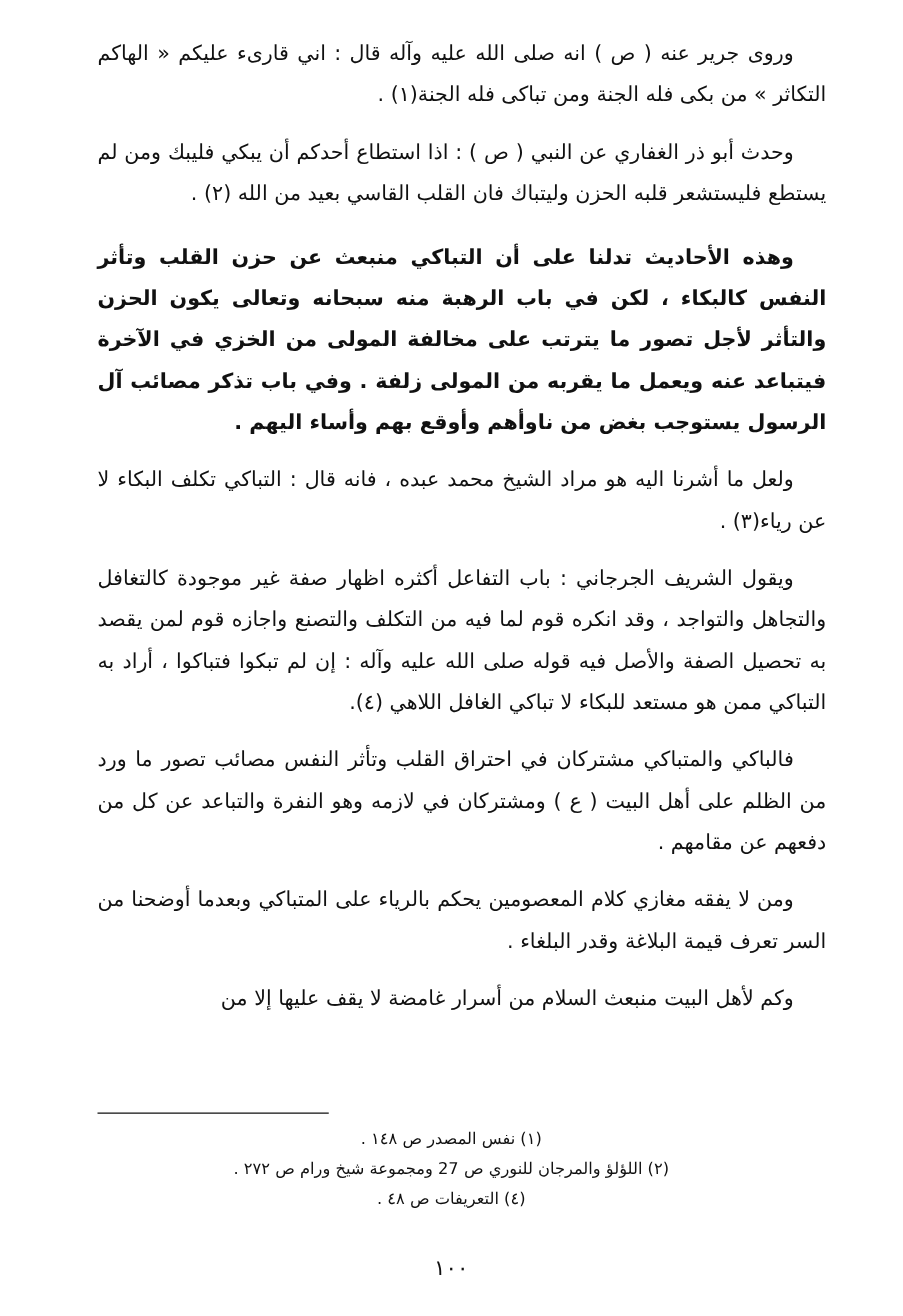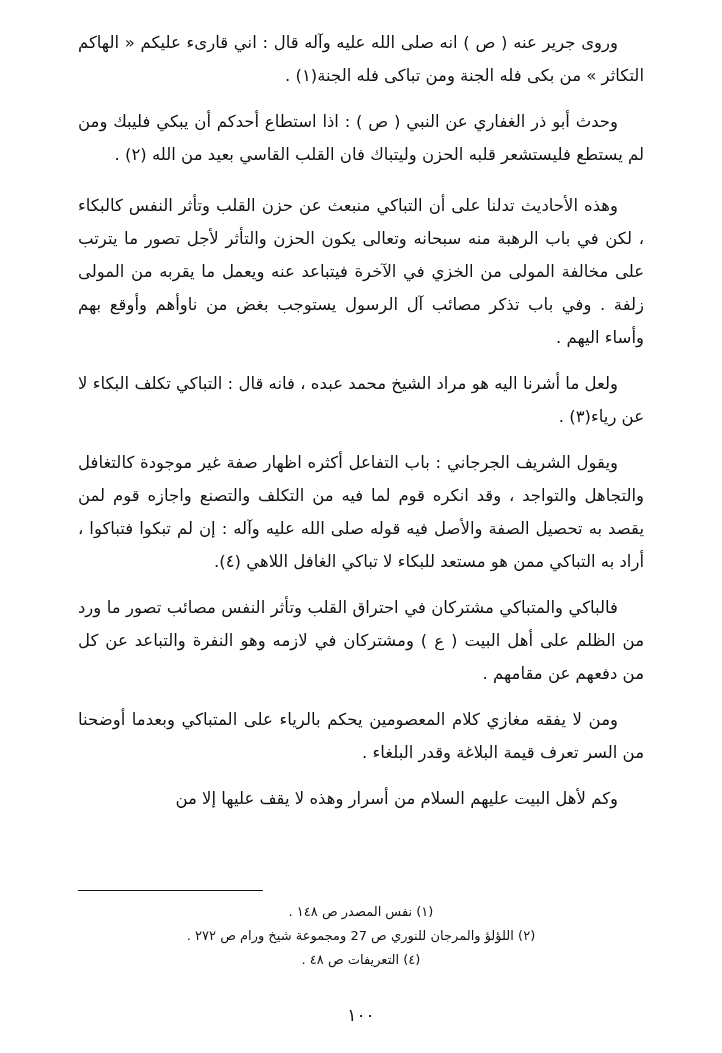--- a/index.html
+++ b/index.html
@@ -13,35 +13,36 @@
     position: relative;
     font-family: "DejaVu Sans", "Liberation Sans", sans-serif;
     color: #111111;
   }
   .page {
     position: absolute;
     top: 0; left: 0;
     width: 722px;
     height: 1053px;
     box-sizing: border-box;
-    padding: 26px 78px 0 78px;
+    padding: 26px 61px 0 78px;
     direction: rtl;
   }
   .body-text {
     font-size: 16.5px;
     line-height: 2.0;
     text-align: justify;
     text-justify: inter-word;
   }
   .para {
     margin: 0 0 13px 0;
     text-indent: 26px;
   }
   .gap-top {
     margin-top: 18px;
+    font-weight: bold;
   }
   .footnote-rule {
     position: absolute;
     left: 78px;
     top: 890px;
     width: 185px;
     height: 0;
     border-top: 1px solid #111;
   }
   .footnotes {
@@ -72,21 +73,21 @@
 
 <div class="page">
   <div class="body-text">
     <p class="para">وروى جرير عنه ( ص ) انه صلى الله عليه وآله قال : اني قارىء عليكم « الهاكم التكاثر » من بكى فله الجنة ومن تباكى فله الجنة(١) .</p>
     <p class="para">وحدث أبو ذر الغفاري عن النبي ( ص ) : اذا استطاع أحدكم أن يبكي فليبك ومن لم يستطع فليستشعر قلبه الحزن وليتباك فان القلب القاسي بعيد من الله (٢) .</p>
     <p class="para gap-top">وهذه الأحاديث تدلنا على أن التباكي منبعث عن حزن القلب وتأثر النفس كالبكاء ، لكن في باب الرهبة منه سبحانه وتعالى يكون الحزن والتأثر لأجل تصور ما يترتب على مخالفة المولى من الخزي في الآخرة فيتباعد عنه ويعمل ما يقربه من المولى زلفة . وفي باب تذكر مصائب آل الرسول يستوجب بغض من ناوأهم وأوقع بهم وأساء اليهم .</p>
     <p class="para">ولعل ما أشرنا اليه هو مراد الشيخ محمد عبده ، فانه قال : التباكي تكلف البكاء لا عن رياء(٣) .</p>
     <p class="para">ويقول الشريف الجرجاني : باب التفاعل أكثره اظهار صفة غير موجودة كالتغافل والتجاهل والتواجد ، وقد انكره قوم لما فيه من التكلف والتصنع واجازه قوم لمن يقصد به تحصيل الصفة والأصل فيه قوله صلى الله عليه وآله : إن لم تبكوا فتباكوا ، أراد به التباكي ممن هو مستعد للبكاء لا تباكي الغافل اللاهي (٤).</p>
     <p class="para">فالباكي والمتباكي مشتركان في احتراق القلب وتأثر النفس مصائب تصور ما ورد من الظلم على أهل البيت ( ع ) ومشتركان في لازمه وهو النفرة والتباعد عن كل من دفعهم عن مقامهم .</p>
     <p class="para">ومن لا يفقه مغازي كلام المعصومين يحكم بالرياء على المتباكي وبعدما أوضحنا من السر تعرف قيمة البلاغة وقدر البلغاء .</p>
-    <p class="para">وكم لأهل البيت عليهم السلام من أسرار وهذه لا يقف عليها إلا من</p>
+    <p class="para">وكم لأهل البيت منبعث السلام من أسرار غامضة لا يقف عليها إلا من</p>
   </div>
 
   <div class="footnote-rule"></div>
 
   <div class="footnotes">
     <p class="fn">(١)  نفس المصدر ص ١٤٨ .</p>
     <p class="fn">(٢)  اللؤلؤ والمرجان للنوري ص 27 ومجموعة شيخ ورام ص ٢٧٢ .</p>
     <p class="fn">(٤)  التعريفات ص ٤٨ .</p>
   </div>
 

